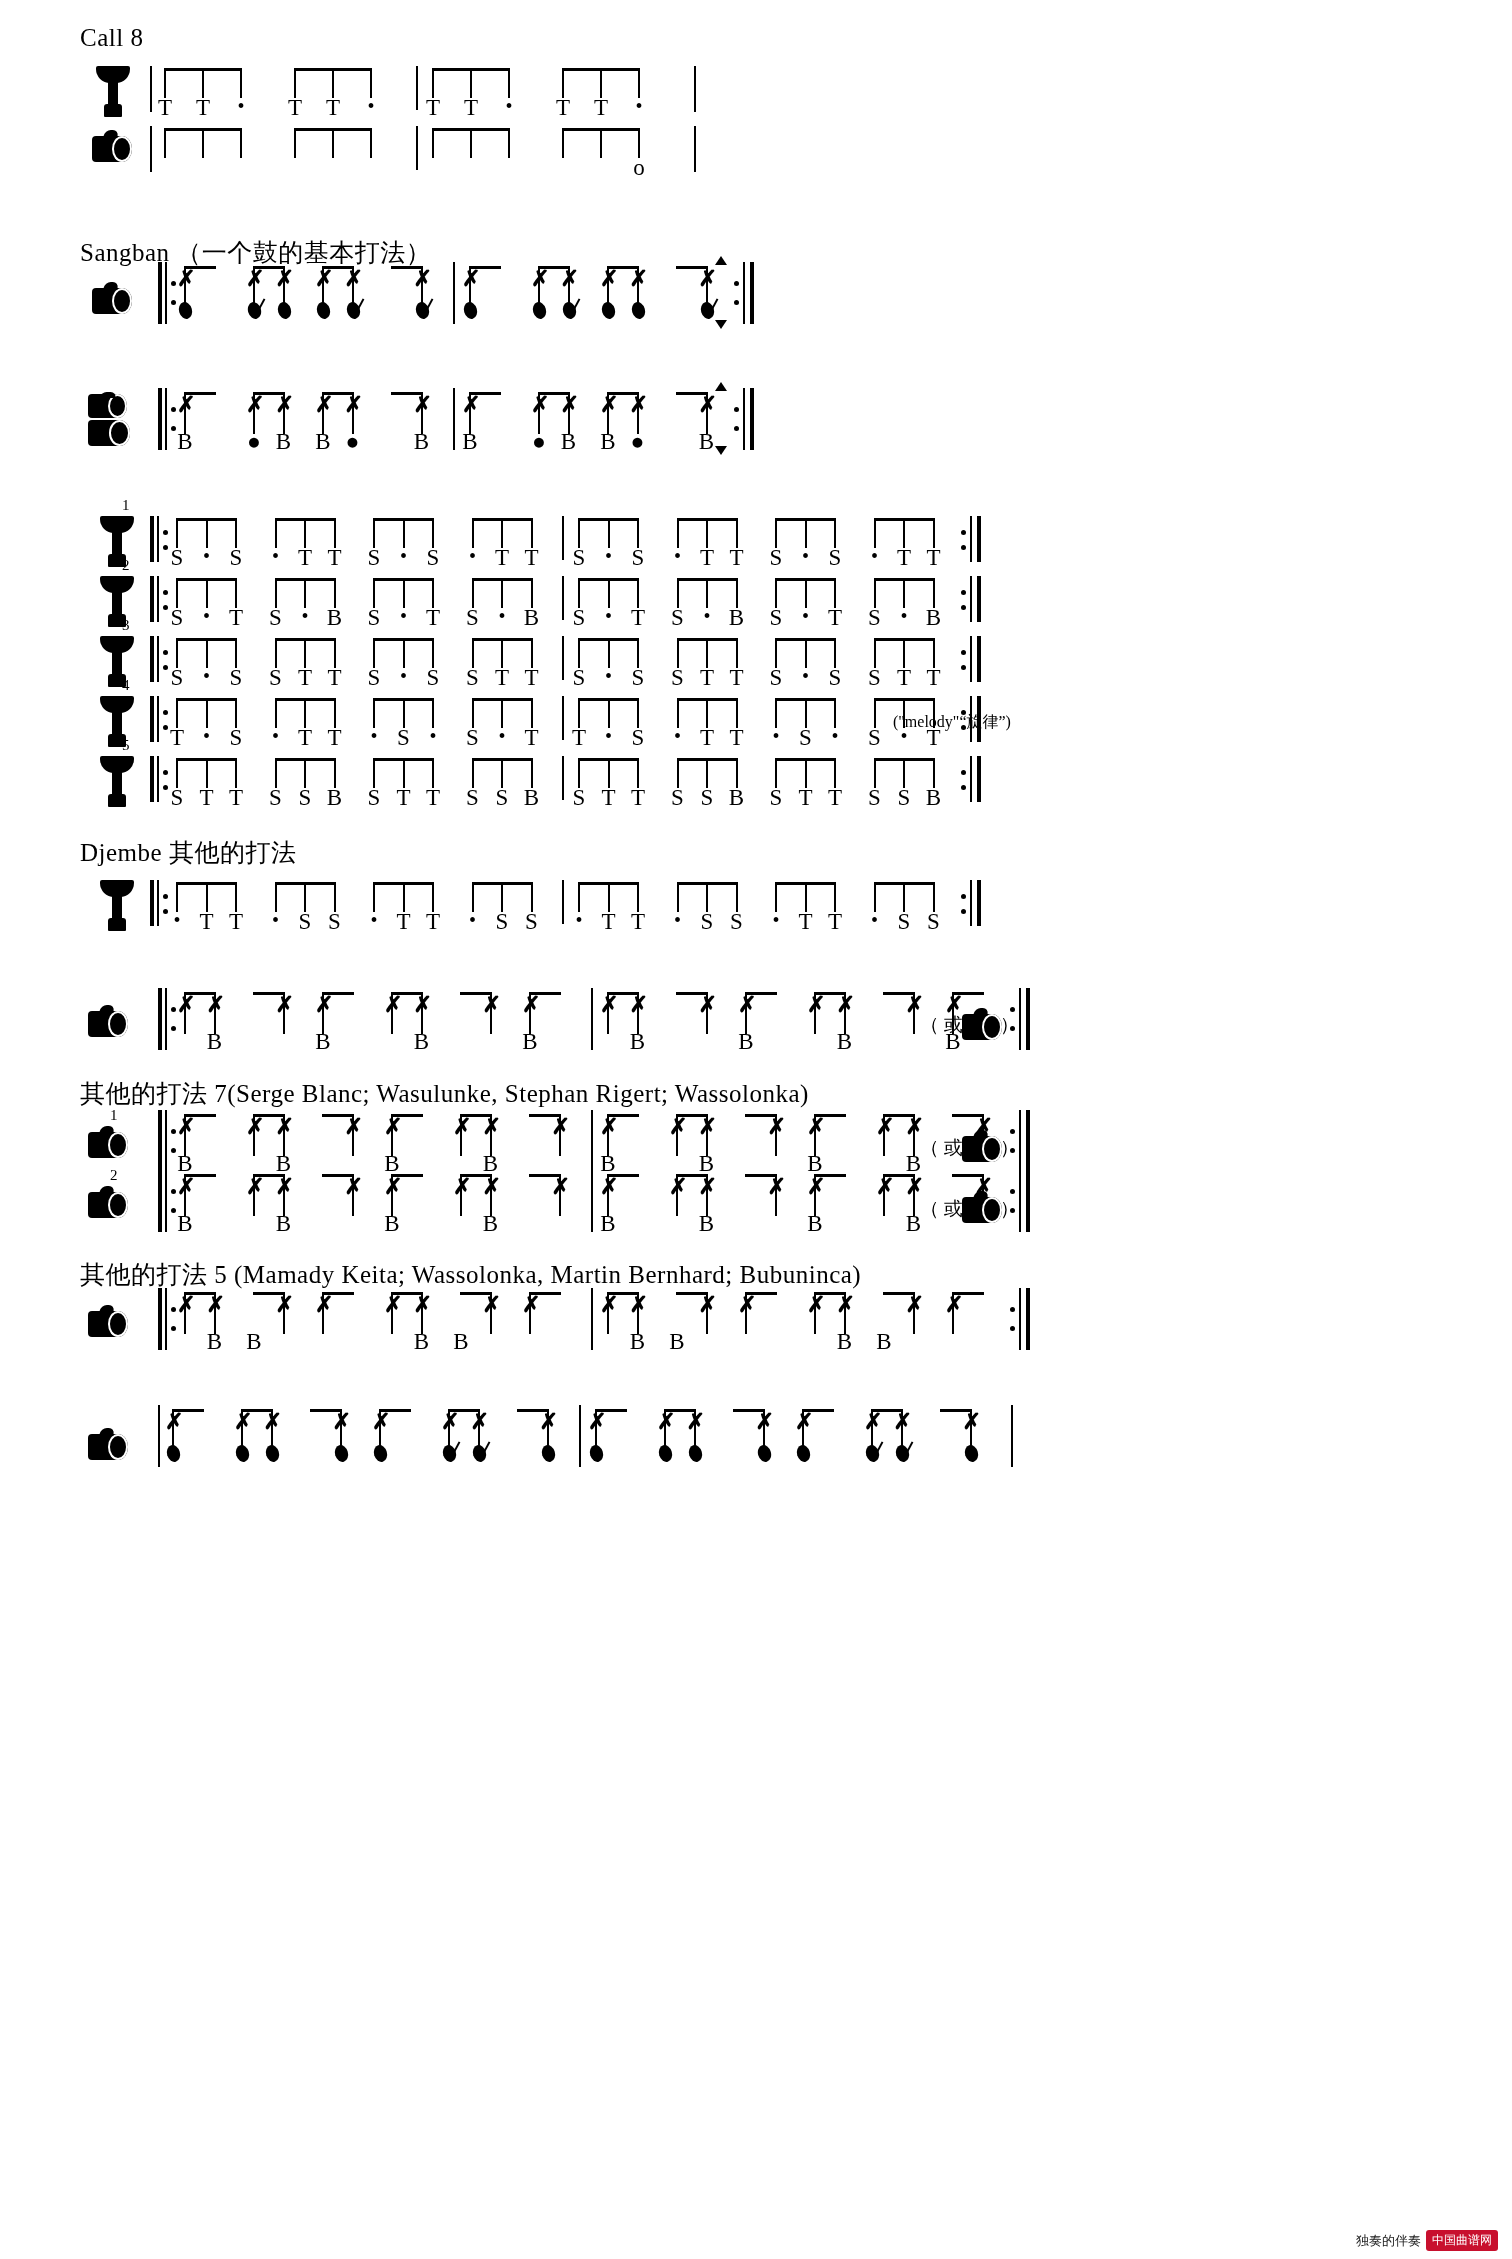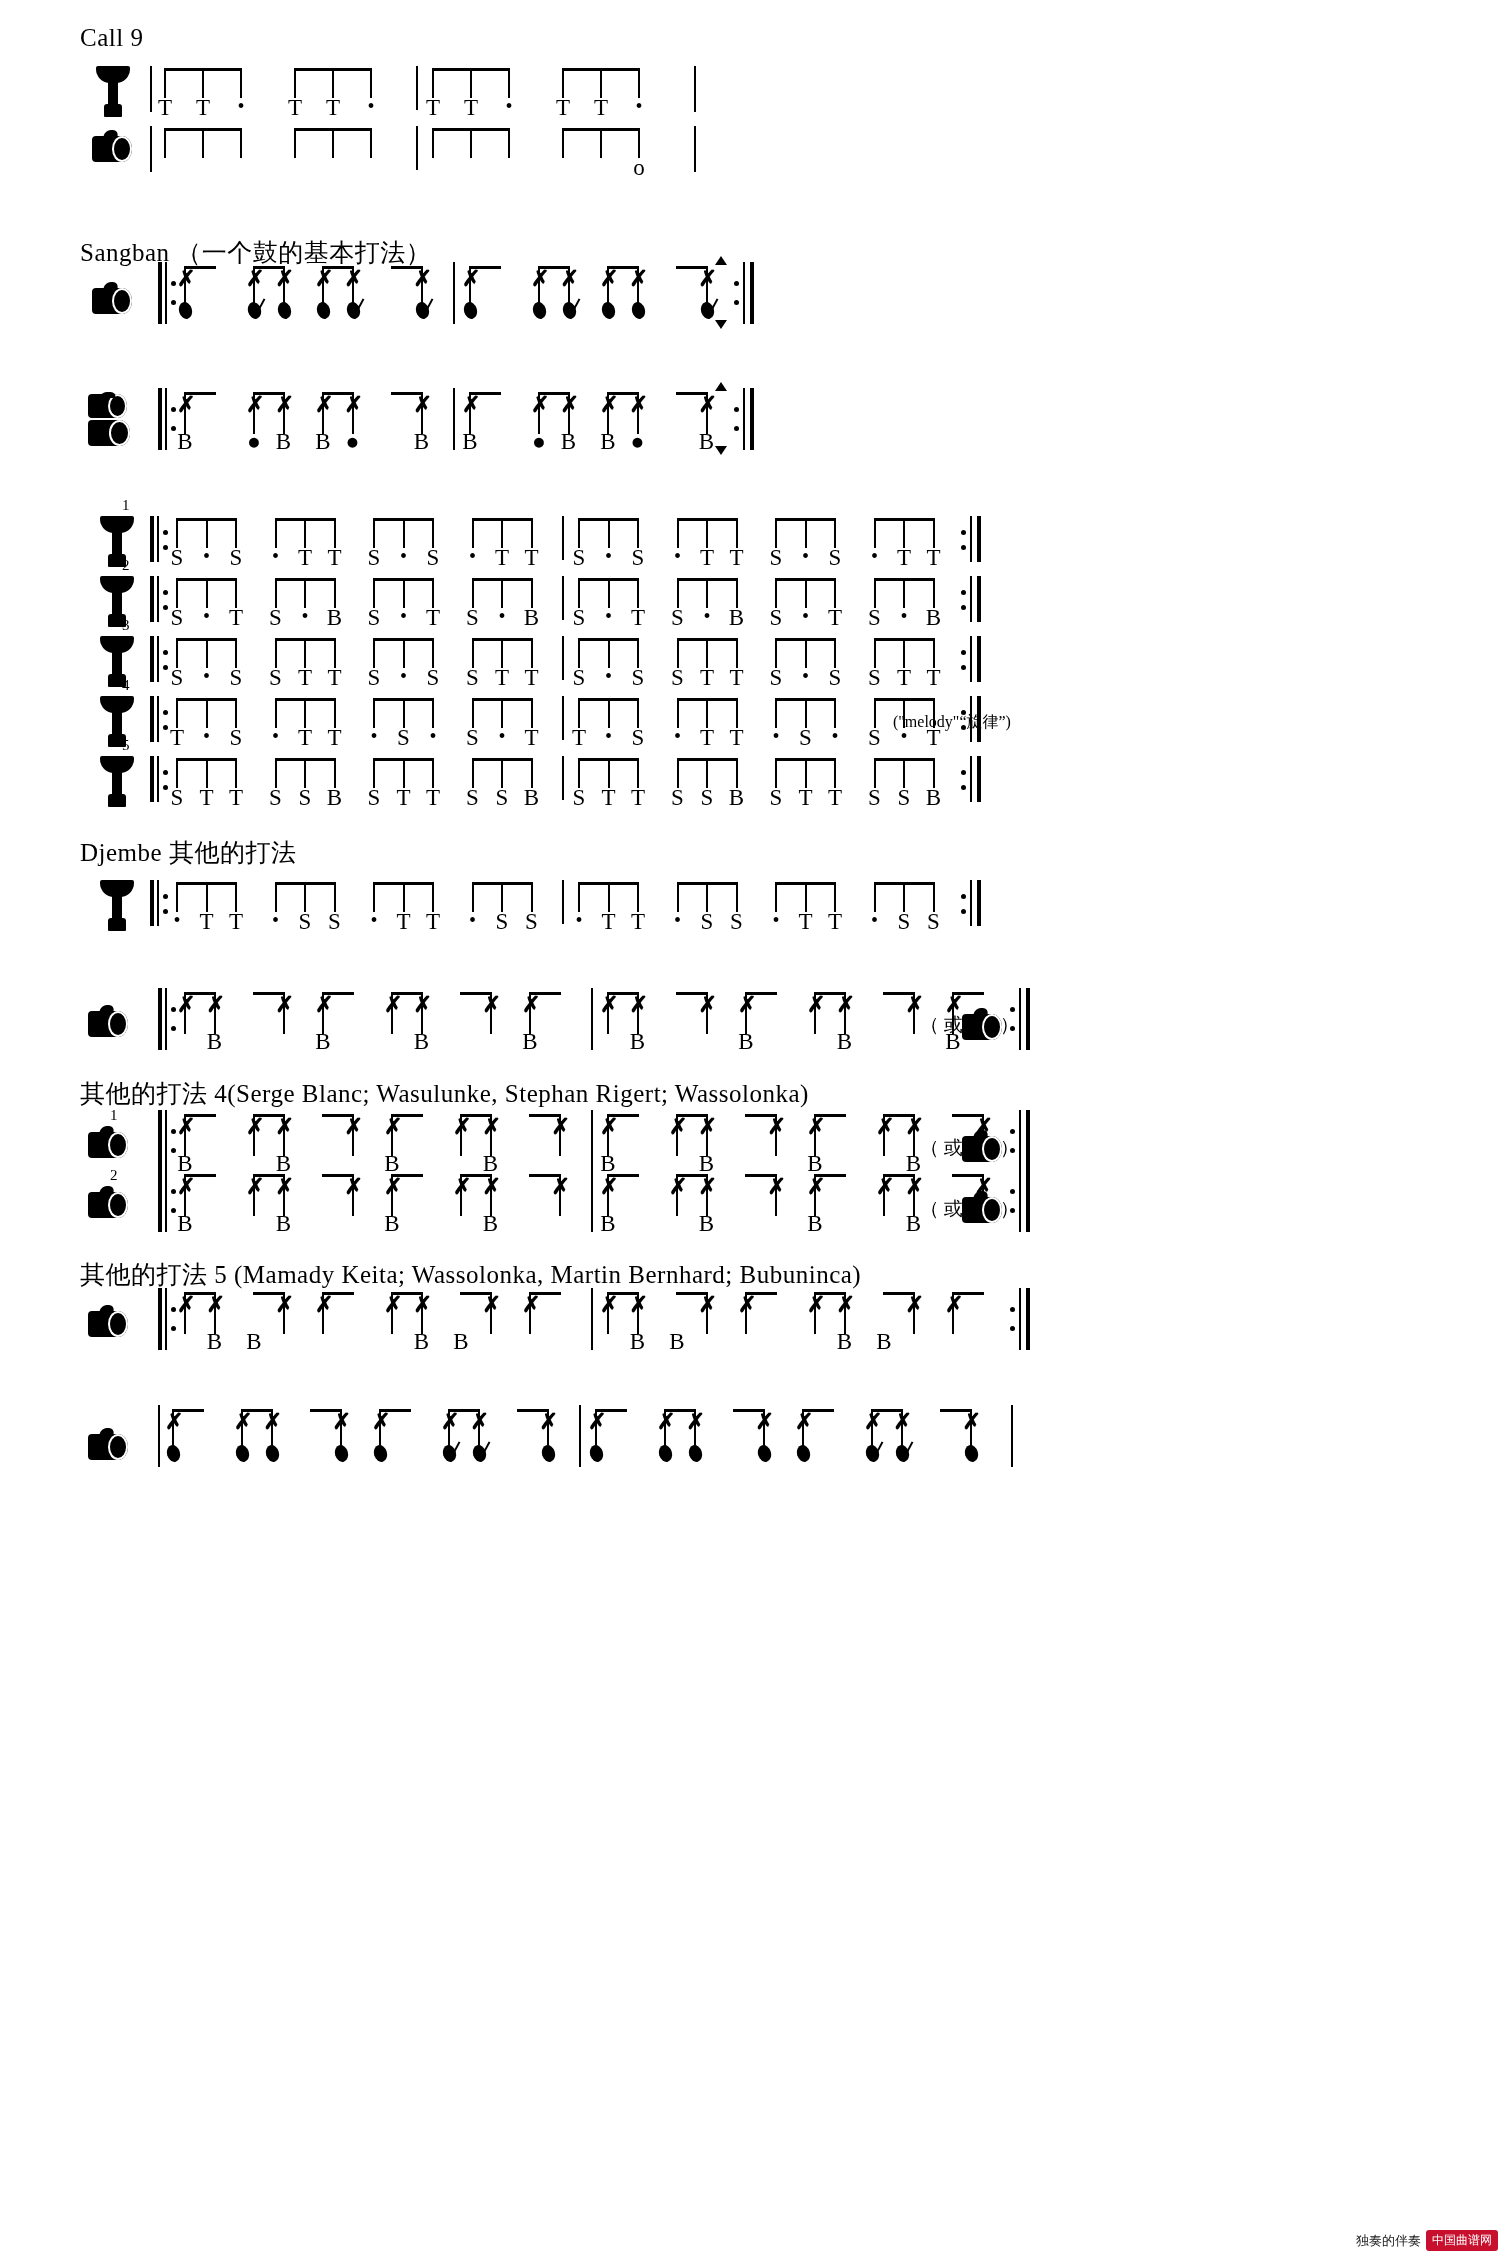--- a/index.html
+++ b/index.html
@@ -114,21 +114,21 @@
   }
   .footer .logo{
     background:#c8102e;color:#fff;padding:2px 6px;border-radius:3px;
     font-size:12px;white-space:nowrap;
   }
 </style>
 </head>
 <body>
 
 <div class="page" id="page">
-    <div class="heading" style="left: 80px; top: 24px;">Call 9</div>
+    <div class="heading" style="left: 80px; top: 24px;">Call 8</div>
     <div class="icon djembe" style="left: 96px; top: 66px;">
       <div class="head"></div>
       <div class="stem"></div>
       <div class="foot"></div>
     </div>
     <div class="barline" style="left: 150px; top: 66px; height: 46px;"></div>
     <div class="beam" style="left: 164px; top: 68px; width: 78px;"></div>
     <div class="stem" style="left: 164px; top: 68px; height: 30px;"></div>
     <div class="stem" style="left: 202px; top: 68px; height: 30px;"></div>
     <div class="stem" style="left: 240px; top: 68px; height: 30px;"></div>
@@ -815,21 +815,21 @@
     <div class="repdot" style="left: 1010px; top: 1026.44px;"></div>
     <div class="barline" style="left: 1019px; top: 988px; height: 62px;"></div>
     <div class="barline thick" style="left: 1026px; top: 988px; height: 62px;"></div>
     <div class="alt-note" style="left: 920px; top: 1012px;">（ 或</div>
     <div class="icon dunun" style="left: 962px; top: 1008px;">
       <div class="body"></div>
       <div class="ring"></div>
       <div class="bell"></div>
     </div>
     <div class="alt-note" style="left: 1000px; top: 1012px;">）</div>
-    <div class="heading" style="left: 80px; top: 1077px;">其他的打法  4(Serge Blanc; Wasulunke, Stephan Rigert; Wassolonka)</div>
+    <div class="heading" style="left: 80px; top: 1077px;">其他的打法  7(Serge Blanc; Wasulunke, Stephan Rigert; Wassolonka)</div>
     <div class="icon dunun" style="left: 88px; top: 1126px;">
       <div class="body"></div>
       <div class="ring"></div>
       <div class="bell"></div>
     </div>
     <div class="numlab" style="left: 110px; top: 1108px;">1</div>
     <div class="barline thick" style="left: 158px; top: 1110px; height: 62px;"></div>
     <div class="barline" style="left: 165px; top: 1110px; height: 62px;"></div>
     <div class="repdot" style="left: 171px; top: 1128.6px;"></div>
     <div class="repdot" style="left: 171px; top: 1148.44px;"></div>

